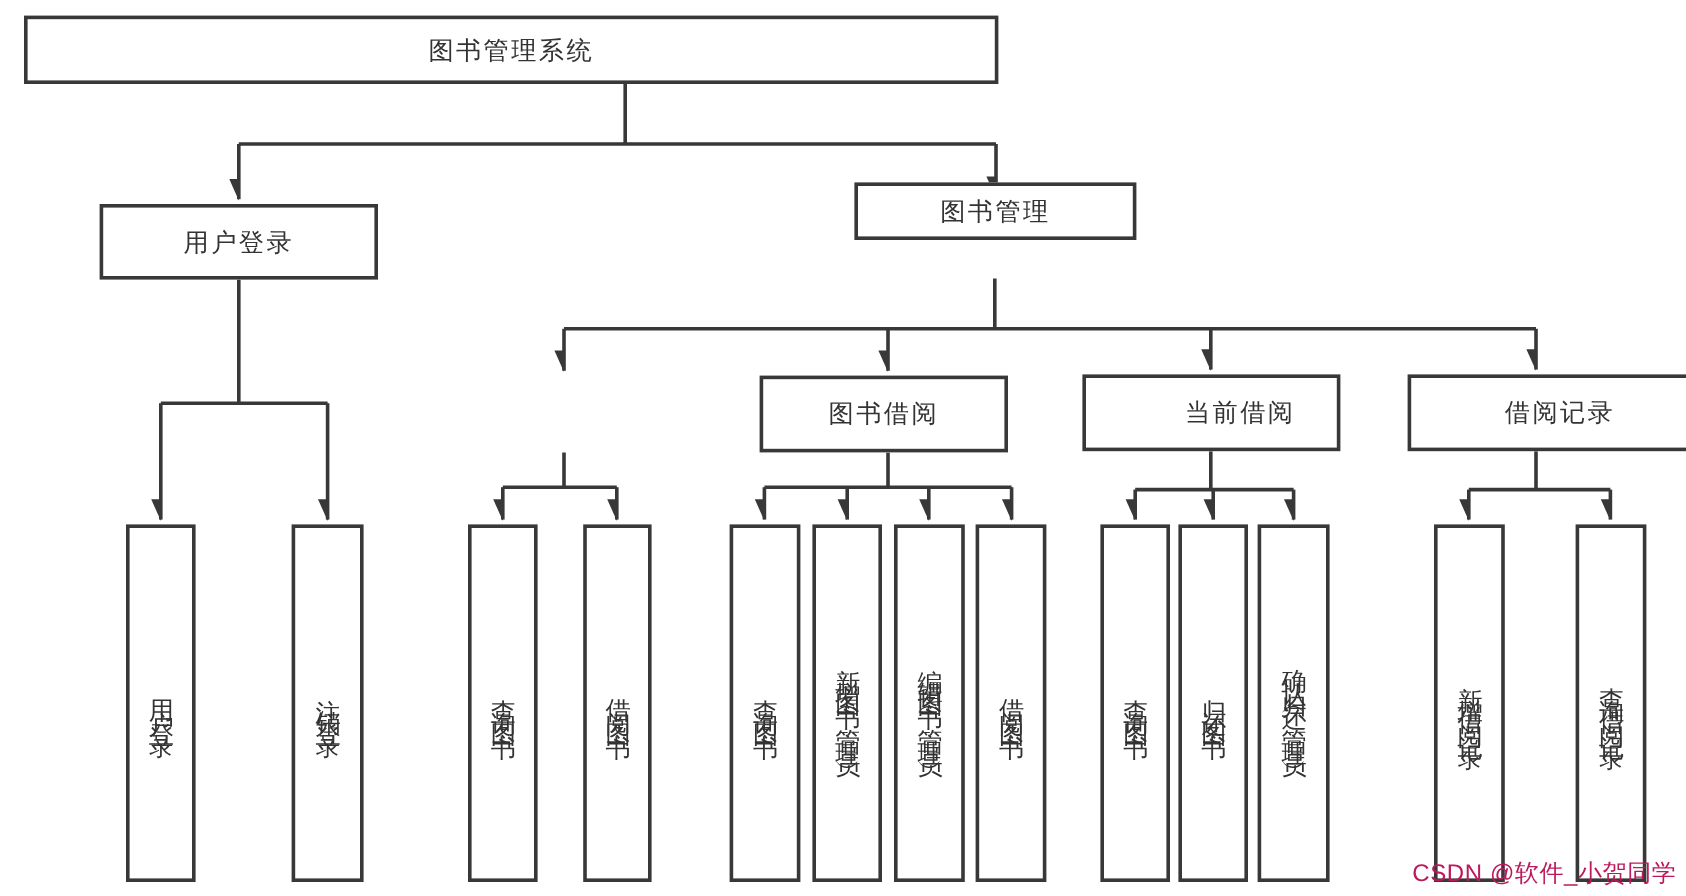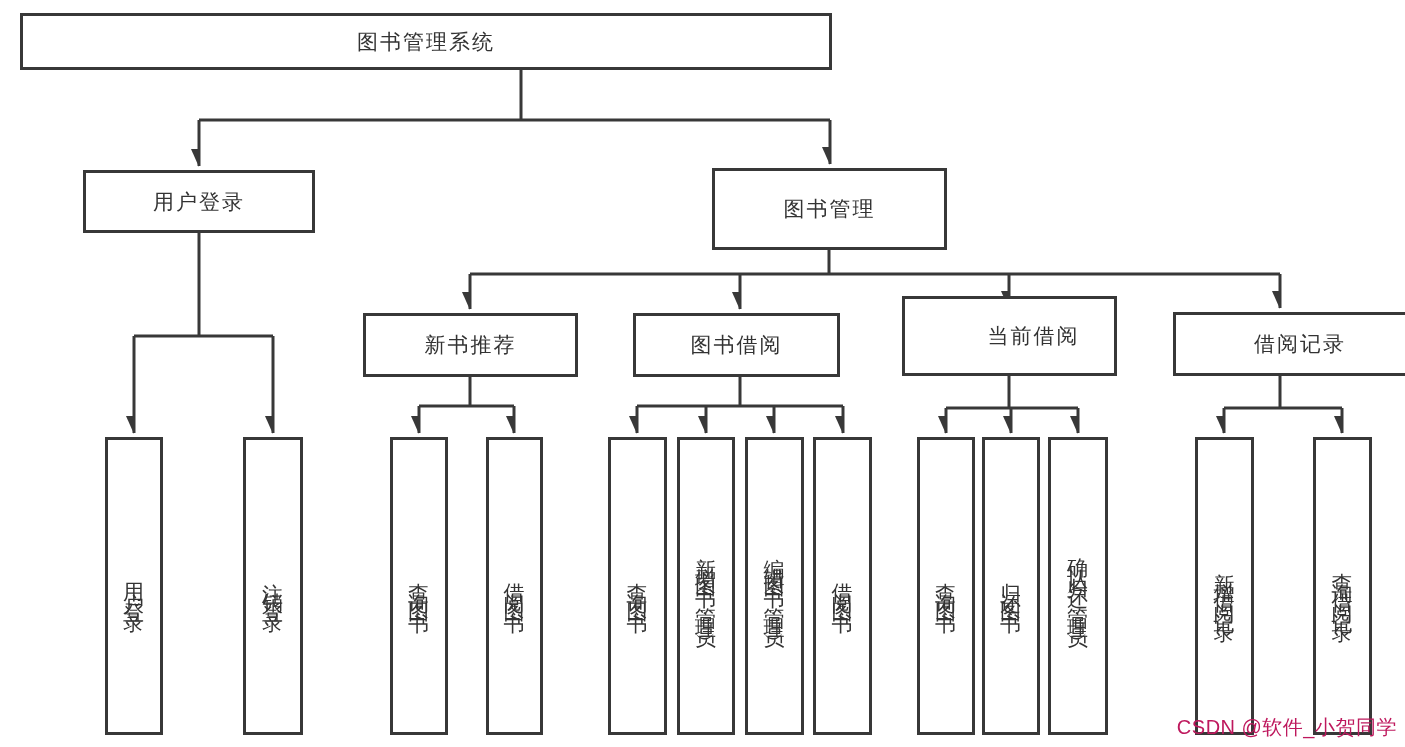--- a/index.html
+++ b/index.html
@@ -109,25 +109,24 @@
     <path d="M1078,408 V433" stroke="#383838" stroke-width="3" fill="none" marker-end="url(#arrow)"></path>
 
     <path d="M1280,376 V408 M1224,408 H1342" stroke="#383838" stroke-width="3" fill="none"></path>
     <path d="M1224,408 V433" stroke="#383838" stroke-width="3" fill="none" marker-end="url(#arrow)"></path>
     <path d="M1342,408 V433" stroke="#383838" stroke-width="3" fill="none" marker-end="url(#arrow)"></path>
   </svg>
 
   <div class="hnode" style="left:20px; top:13px; width:812px; height:57px;">图书管理系统</div>
 
   <div class="hnode" style="left:83px; top:170px; width:232px; height:63px;">用户登录</div>
-  <div class="hnode" style="left:712px; top:168px; width:235px; height:82px;">图书管理</div>
+  <div class="hnode" style="left:712px; top:152px; width:235px; height:48px;">图书管理</div>
 
-  <div class="hnode" style="left:363px; top:313px; width:215px; height:64px;">新书推荐</div>
   <div class="hnode" style="left:633px; top:313px; width:207px; height:64px;">图书借阅</div>
-  <div class="hnode" style="left:902px; top:296px; width:215px; height:80px;padding-left:48px;">当前借阅</div>
+  <div class="hnode" style="left:902px; top:312px; width:215px; height:64px;padding-left:48px;">当前借阅</div>
   <div class="hnode" style="left:1173px; top:312px; width:254px; height:64px;">借阅记录</div>
 
   <div class="vnode" style="left:105px; width:58px;">
     <span class="vtext">用户登录</span>
   </div>
   <div class="vnode" style="left:243px; width:60px;">
     <span class="vtext">注销登录</span>
   </div>
 
   <div class="vnode" style="left:390px; width:58px;">

